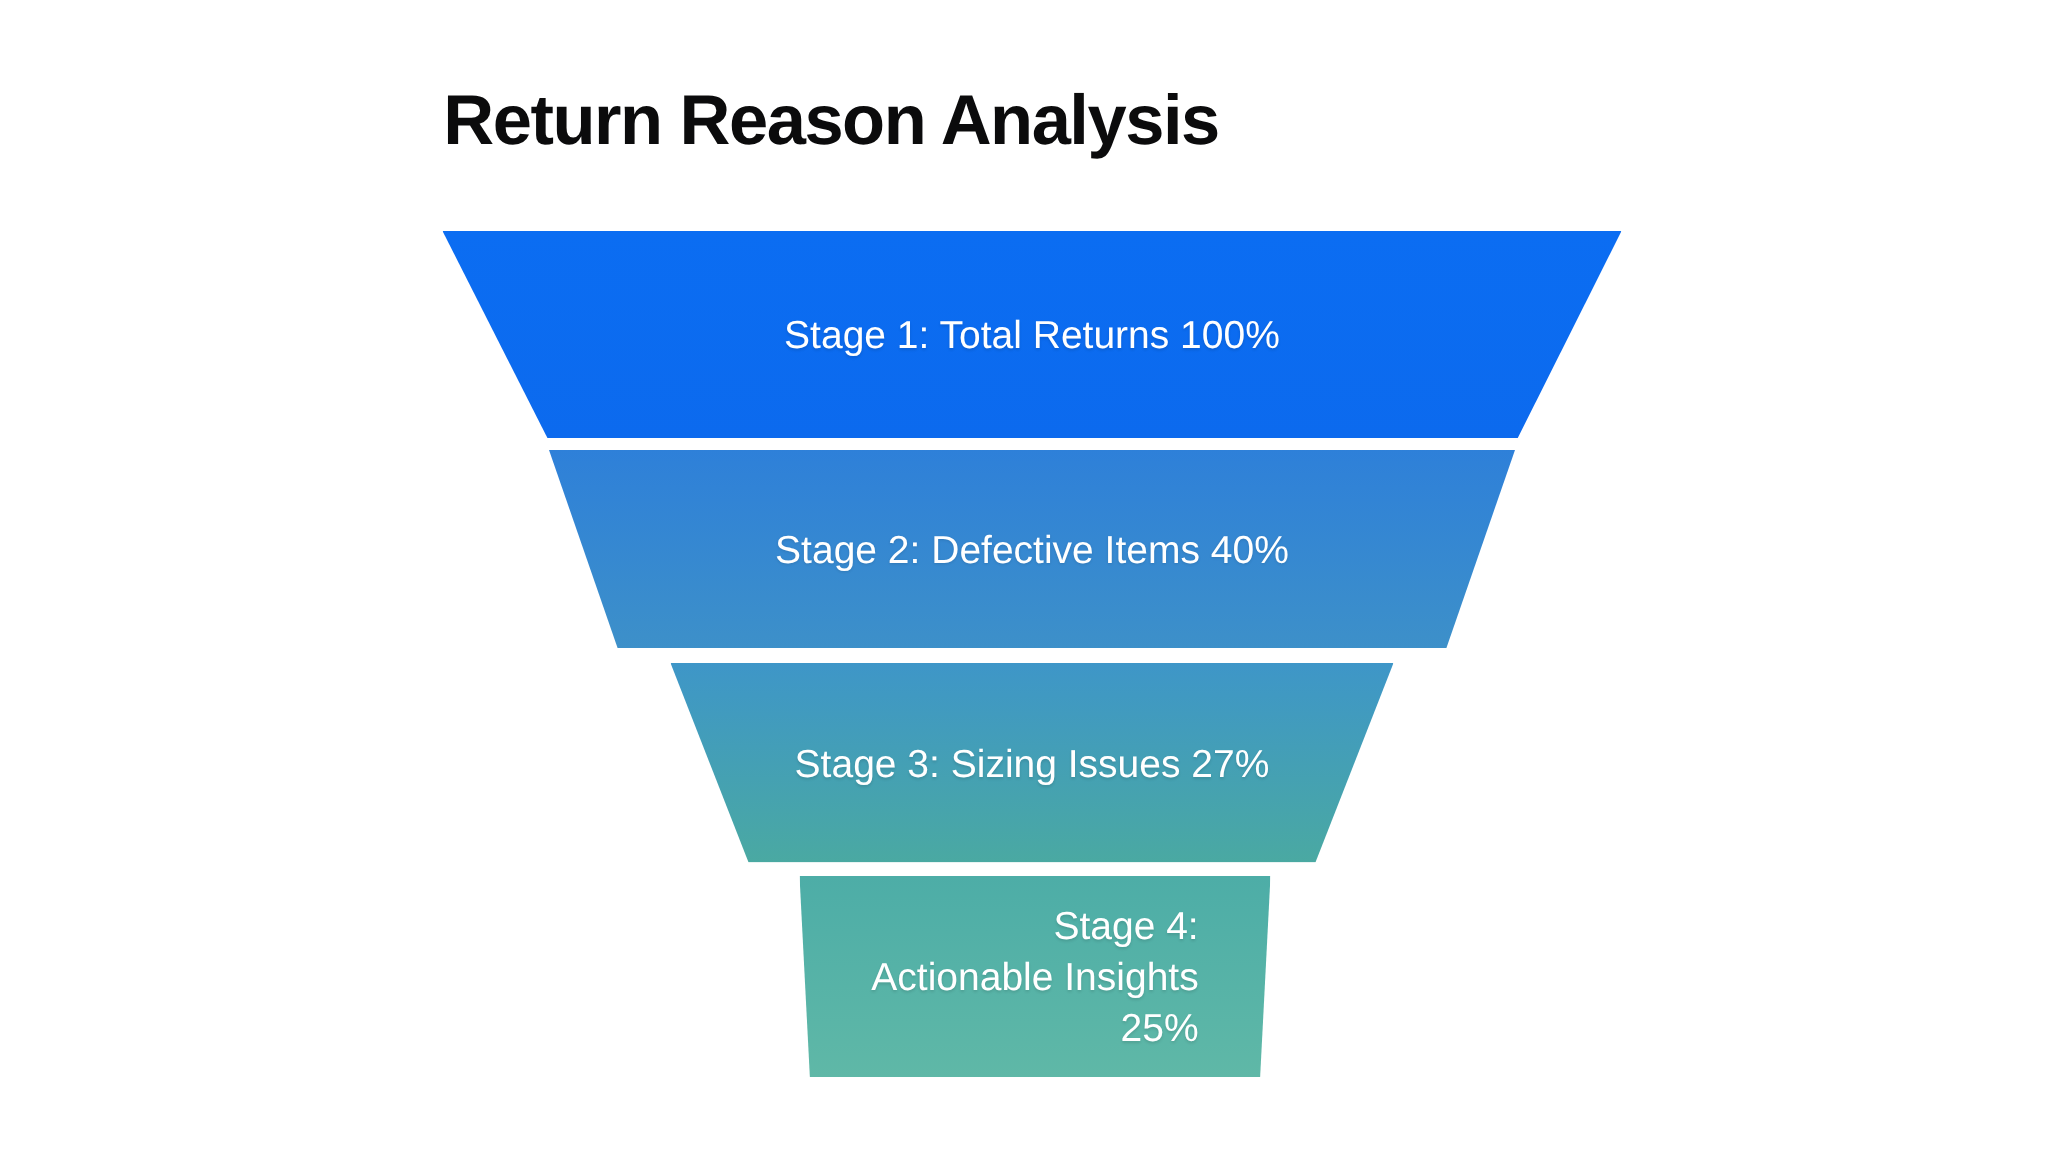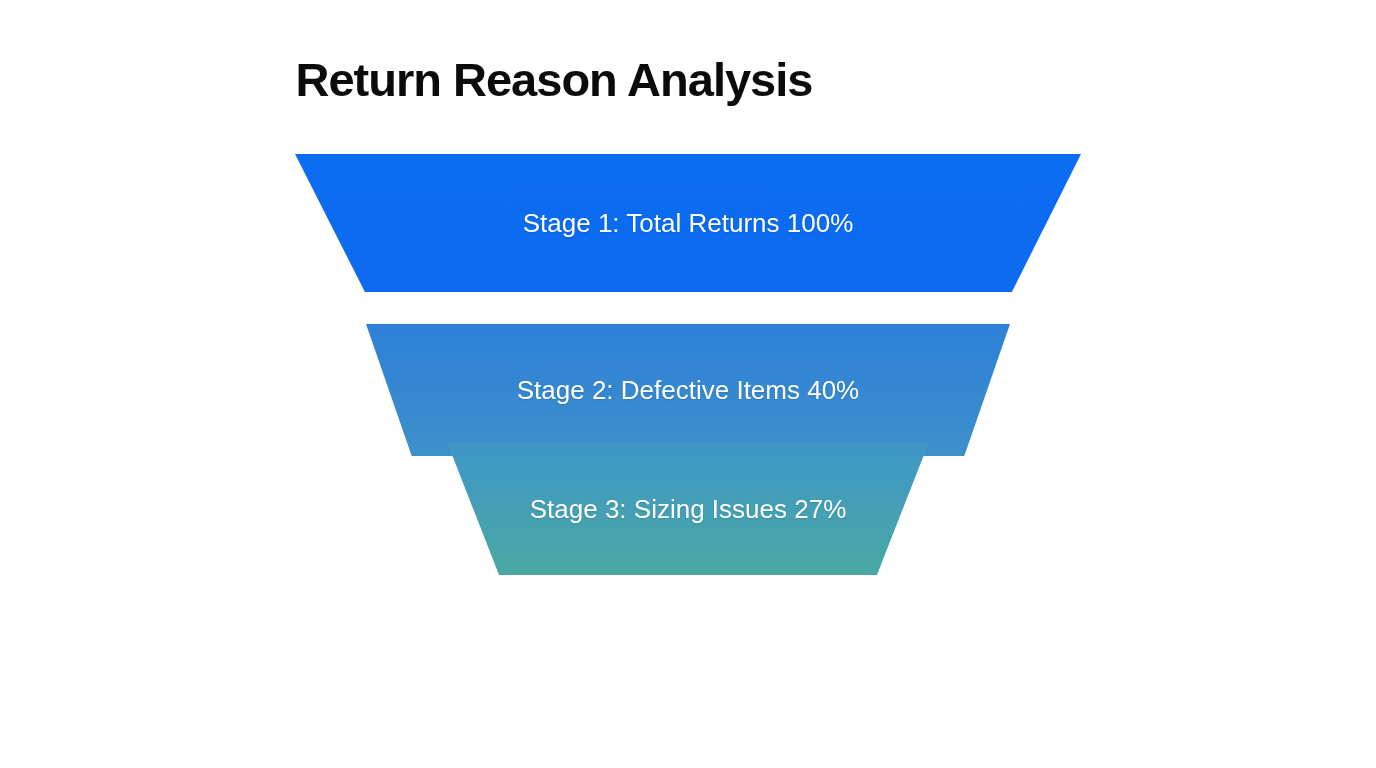--- a/index.html
+++ b/index.html
@@ -41,21 +41,20 @@
     text-shadow: 0 1px 2px rgba(0,0,0,0.12);
   }
   
   .stage-0 {
     left: 295px; top: 154px; width: 786px; height: 138px;
     clip-path: polygon(0 0, 100% 0, 91.2% 100%, 8.9% 100%);
   }
   .stage-1 {
     left: 366px; top: 300px; width: 644px; height: 132px;
     clip-path: polygon(0 0, 100% 0, 92.9% 100%, 7.1% 100%);
-    margin-top: 24px;
   }
   .stage-2 {
     left: 447px; top: 442px; width: 482px; height: 133px;
     clip-path: polygon(0 0, 100% 0, 89.2% 100%, 10.8% 100%);
   }
   .stage-3 {
     left: 533px; top: 584px; width: 314px; height: 134px;
     clip-path: polygon(0 0, 100% 0, 97.8% 100%, 2.2% 100%);
   }
 </style>
@@ -76,13 +75,20 @@
         <div>Stage 2: Defective Items 40%</div>
       </div>
   </div>
 
   <div class="stage stage-2" style="background: linear-gradient(rgb(62, 150, 200), rgb(74, 169, 162));">
     <div class="stage-text">
         <div>Stage 3: Sizing Issues 27%</div>
       </div>
   </div>
 
+  <div class="stage stage-3" style="background: linear-gradient(rgb(77, 173, 167), rgb(95, 184, 167));">
+    <div class="stage-text">
+        <div>Stage 4:</div>
+        <div>Actionable Insights</div>
+        <div>25%</div>
+      </div>
+  </div>
 </div>
 
 </body></html>

